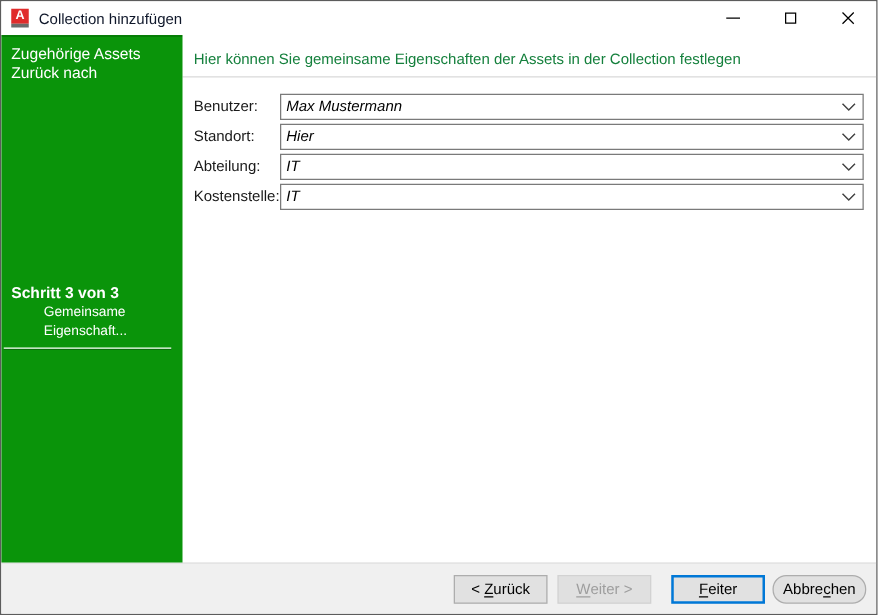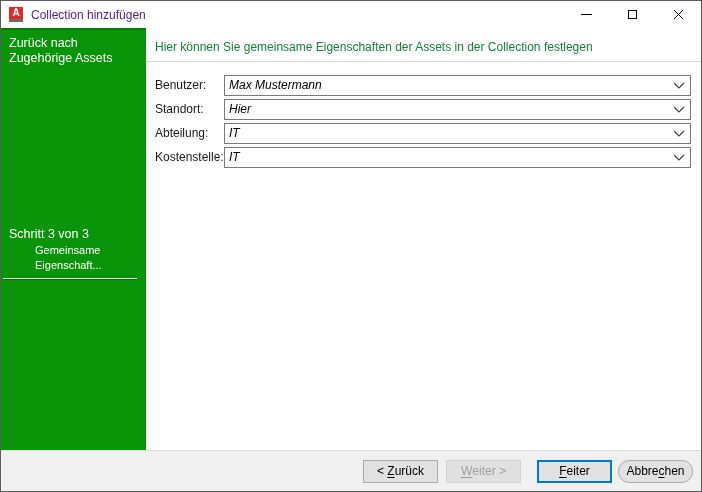--- a/index.html
+++ b/index.html
@@ -15,36 +15,36 @@
   
   .titlebar {
     height:27px; background:#fff; display:flex; align-items:center; flex:0 0 auto;
   }
   .app-icon { width:14px; margin-left:8px; display:flex; flex-direction:column; }
   .app-icon .red {
     height:12px; background:var(--app-icon-red,#e02b2b); color:#fff;
     font-size:10px; font-weight:bold; line-height:12px; text-align:center;
   }
   .app-icon .base { height:3px; background:#6b6b6b; }
-  .title-text { margin-left:8px; font-size:12px; color:#4c1d95; }
+  .title-text { margin-left:8px; font-size:12px; color:#0f172a; }
   .win-controls { margin-left:auto; display:flex; height:100%; }
   .win-btn { width:46px; height:100%; display:flex; align-items:center; justify-content:center; }
   .glyph-min { width:11px; height:1px; background:#000; }
   .glyph-max { width:9px; height:9px; border:1px solid #000; background:#fff; }
 
   
   .bodyrow { flex:1 1 auto; display:flex; min-height:0; }
 
   .sidebar {
     width:145px; flex:0 0 auto; position:relative; color:#fff;
     background:linear-gradient(var(--sidebar-green-dark,#067d06) 0, var(--sidebar-green-dark,#067d06) 2px, var(--sidebar-green,#0a940a) 2px);
   }
   .back-link { padding:8px 8px 0 8px; font-size:12.5px; line-height:15px; cursor:pointer; }
   .step-block { position:absolute; top:199px; left:0; right:0; padding:0 8px; }
-  .step-label { font-size:12.5px; font-weight:normal; line-height:15px; }
+  .step-label { font-size:12.5px; font-weight:bold; line-height:15px; }
   .step-name  { font-size:11px; line-height:15px; margin-top:1px;margin-left:26px; }
   .step-underline { height:1px; background:#fff; margin:5px 1px 0 -6px; box-shadow:0 1px 0 rgba(0,0,0,.25); }
 
   .main { flex:1 1 auto; background:#fff; padding-top:6px; }
   .hd-wrap { padding-left:9px; }
   .page-title {
     font-size:29px; font-weight:300; color:#6e6e6e; line-height:34px; letter-spacing:0;
   }
   .page-subtitle { font-size:12px; color:#15803d; margin-top:6px; }
   .hd-divider { height:1px; background:#d9d9d9; margin-top:7px; }
@@ -100,22 +100,22 @@
             <path d="M1 1 L10 10 M10 1 L1 10" stroke="#000" stroke-width="1" fill="none"></path>
           </svg>
       </div>
     </div>
   </div>
 
   <div class="bodyrow">
 
     <div class="sidebar">
       <div class="back-link">
+        <div>Zugehörige Assets</div>
         <div>Zurück nach</div>
-        <div>Zugehörige Assets</div>
       </div>
       <div class="step-block">
         <div class="step-label">Schritt 3 von 3</div>
         <div class="step-name">Gemeinsame Eigenschaft...</div>
         <div class="step-underline"></div>
       </div>
     </div>
 
     <div class="main">
       <div class="hd-wrap">

